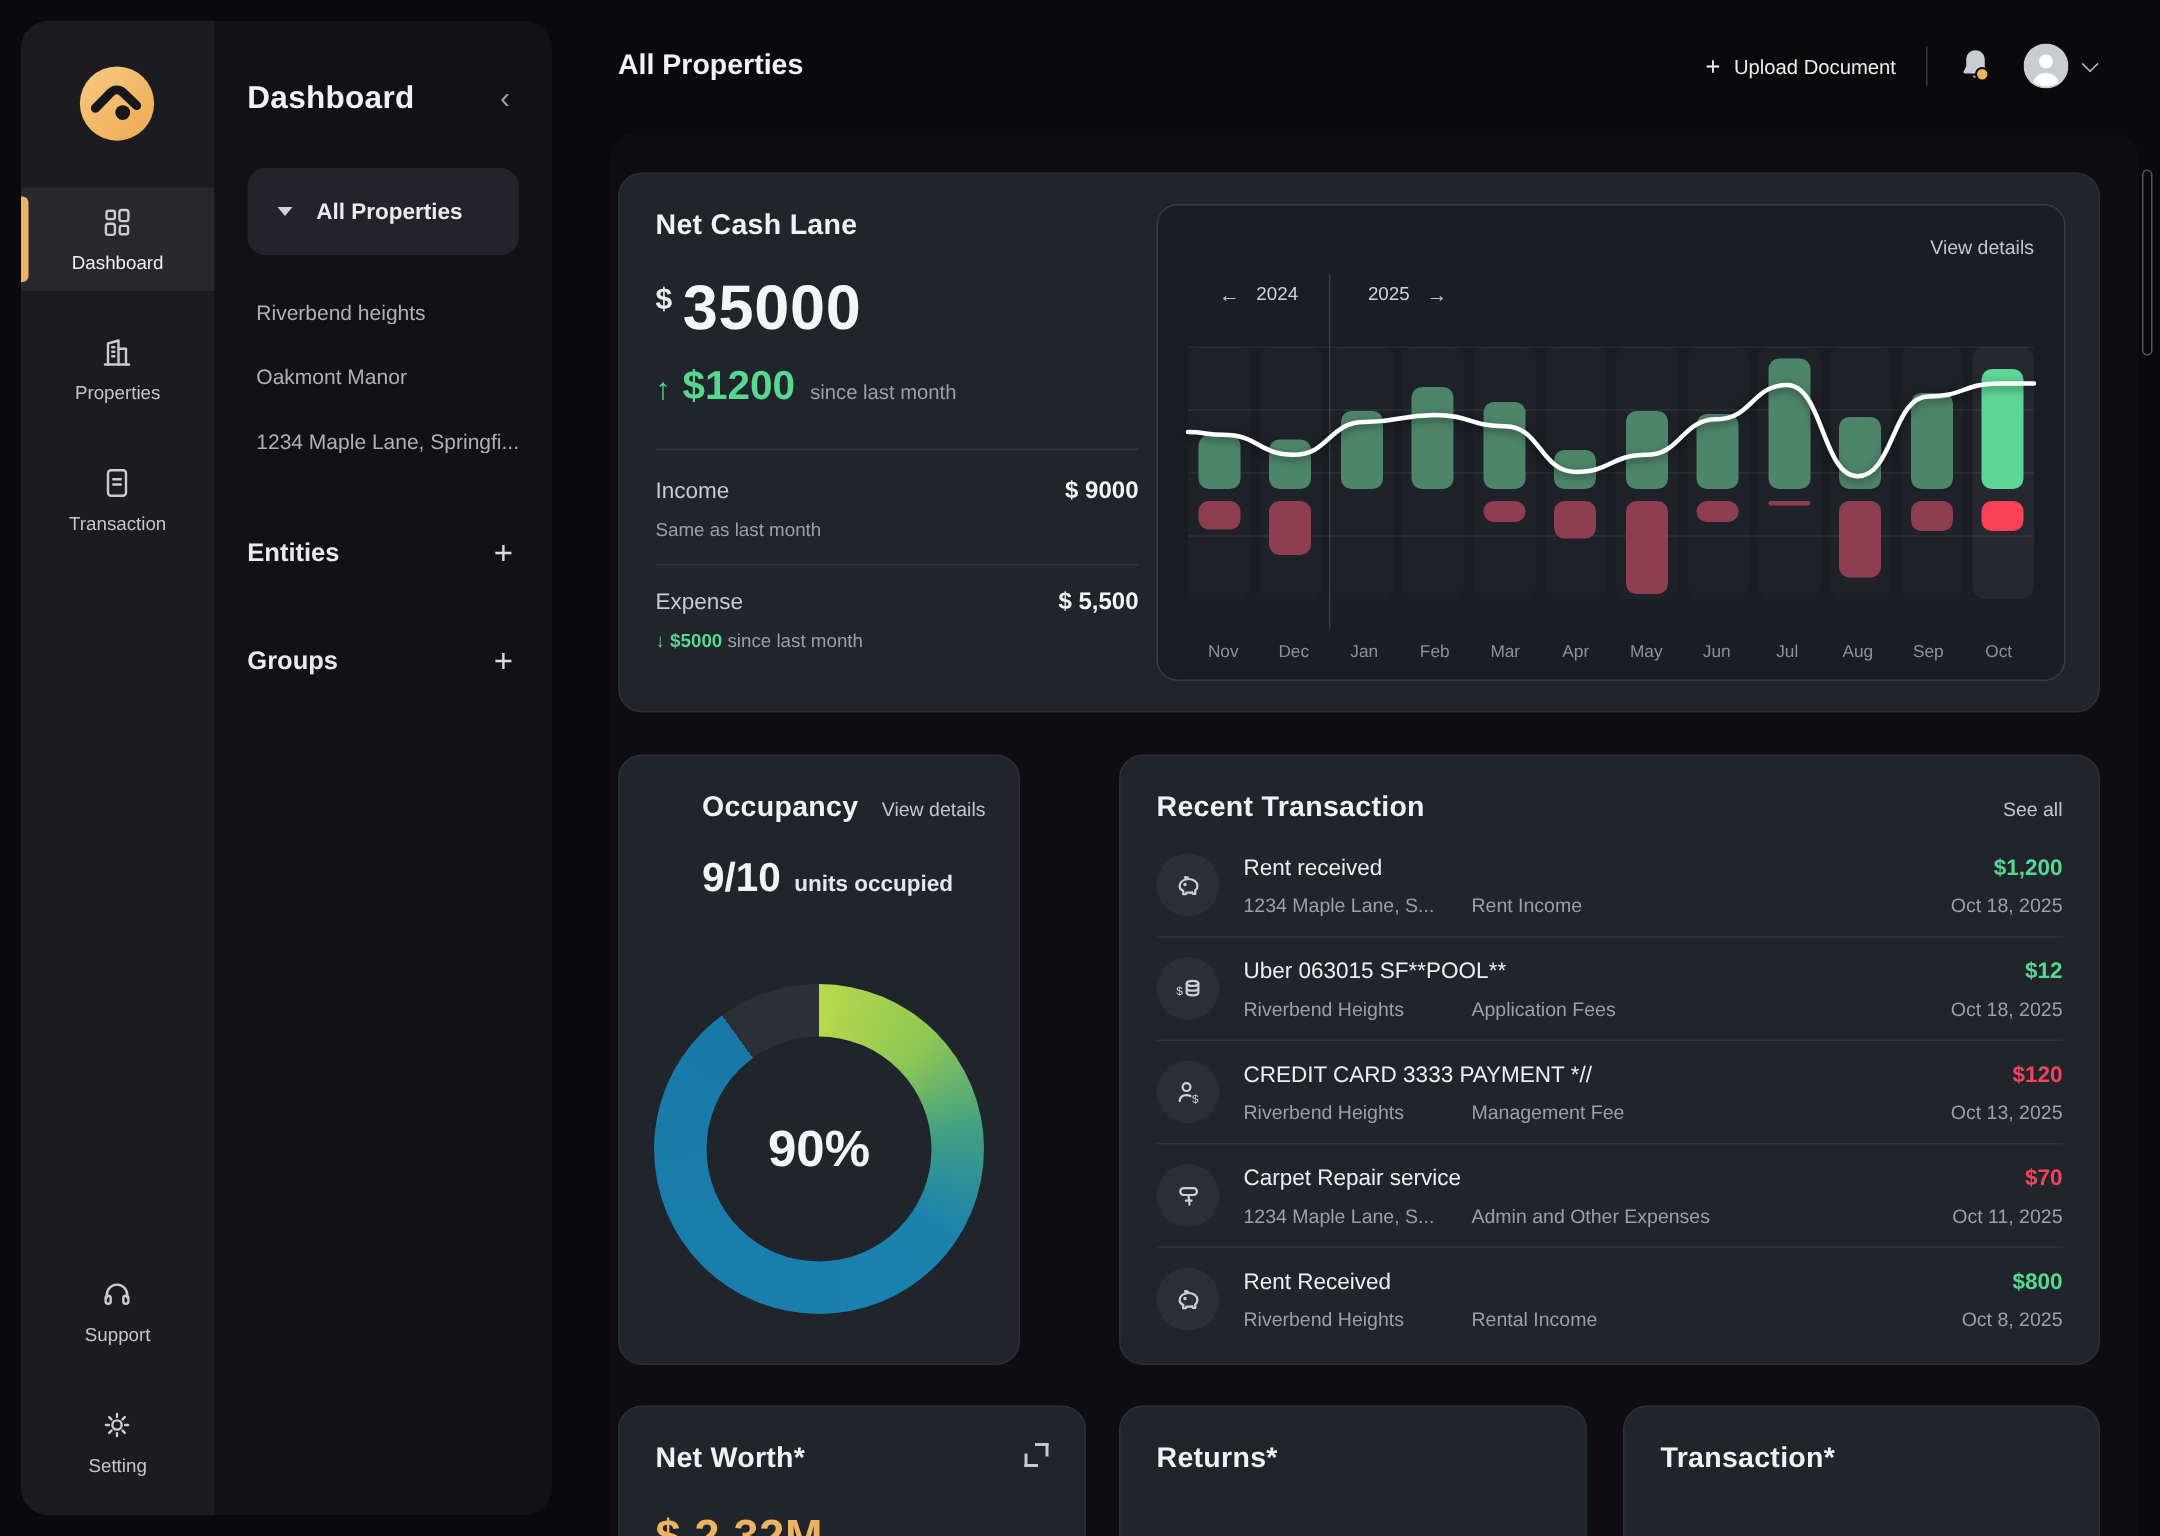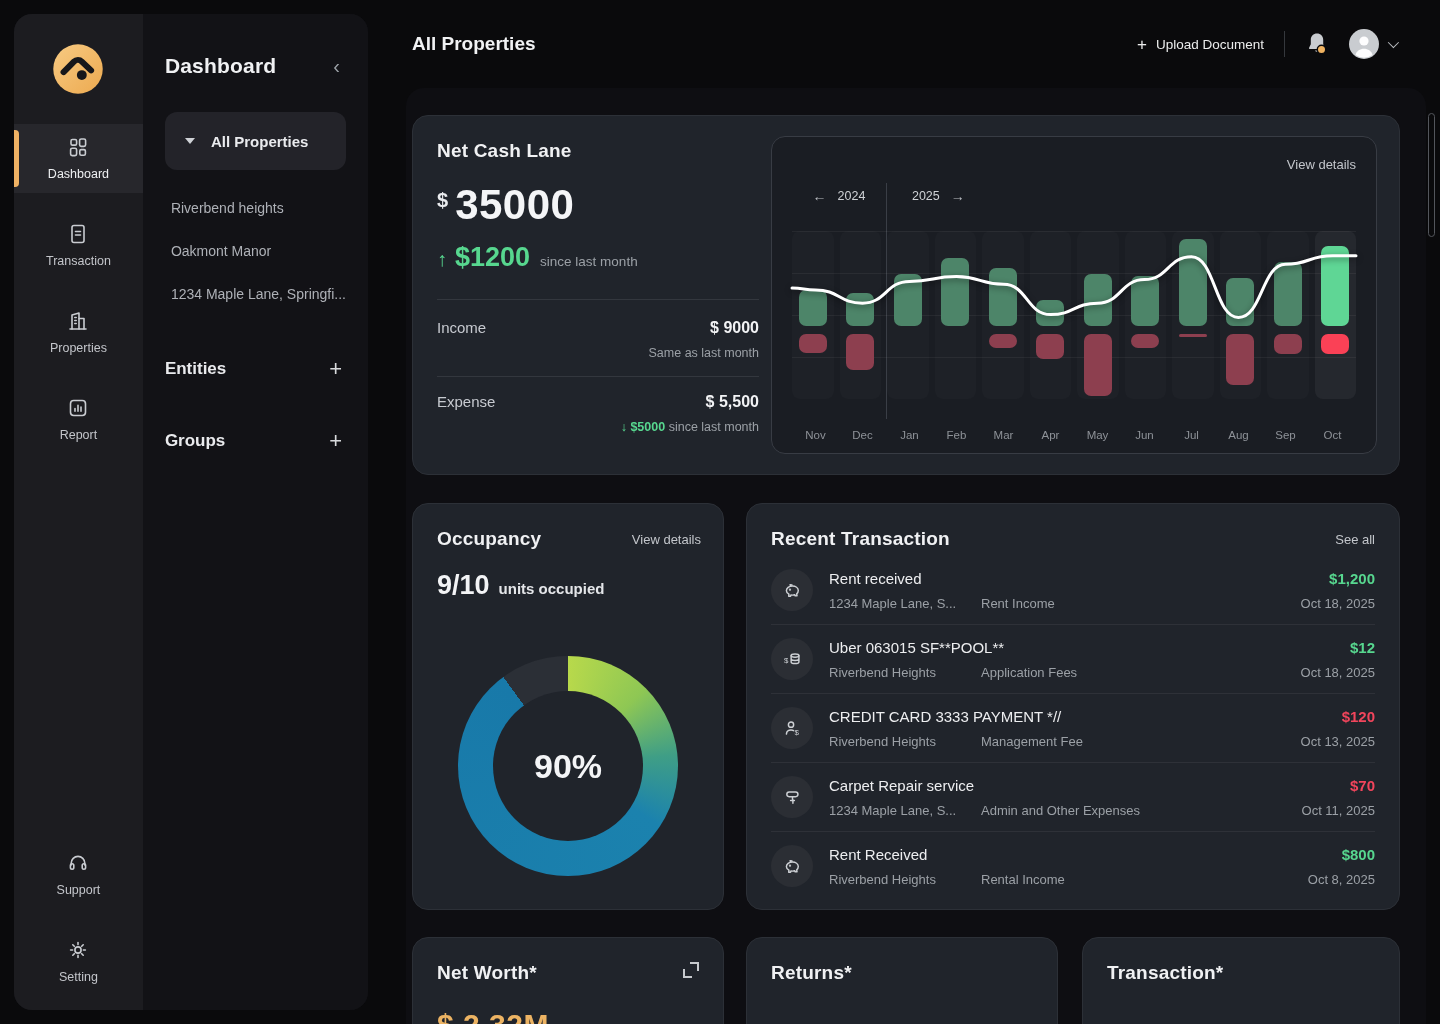--- a/index.html
+++ b/index.html
@@ -50,41 +50,41 @@
   .upload-btn { display:flex; align-items:center; gap:9px; font-size:13.5px; color:#eceded; cursor:pointer; }
   .plus-glyph { font-size:17px; font-weight:400; line-height:1; }
   .vdivider { width:1px; height:26px; background:#35383d; }
   .bell-wrap { position:relative; width:24px; height:26px; cursor:pointer; }
   .avatar-wrap { display:flex; align-items:center; gap:9px; cursor:pointer; }
   .chev-down { width:8px; height:8px; border-right:1.6px solid #b9bcc1; border-bottom:1.6px solid #b9bcc1;
     transform:rotate(45deg) translateY(-2px); }
   
   .card { position:absolute; background:#20242b; border:1px solid #2c3037; border-radius:16px; }
   .card-cashflow { left:22px; top:115px; width:988px; height:360px; }
-  .card-occupancy { left:22px; top:503px; width:312px; height:407px; }
+  .card-occupancy { left:22px; top:503px; width:268px; height:407px;padding-left:31px; }
   .card-transactions { left:356px; top:503px; width:654px; height:407px; }
   .card-networth { left:22px; top:937px; width:312px; height:120px; }
   .card-returns { left:356px; top:937px; width:312px; height:120px; }
   .card-outstandings { left:692px; top:937px; width:318px; height:120px; }
   .card-title { font-size:19px; font-weight:700; color:#f0f1f3; letter-spacing:.2px; }
   .link-muted { font-size:13px; color:#c3c6cb; cursor:pointer; }
   
   .cf-info { position:absolute; left:24px; top:24px; width:322px; }
   .cf-value-row { margin-top:22px; display:flex; align-items:flex-start; gap:7px; }
   .cf-currency { font-size:20px; font-weight:600; margin-top:5px; color:#e9ebee; }
   .cf-value { font-size:42px; font-weight:700; color:#f4f5f7; letter-spacing:.5px; line-height:1; }
   .cf-delta-row { margin-top:16px; display:flex; align-items:baseline; gap:8px; }
   .cf-delta-arrow { font-size:20px; font-weight:700; }
   .cf-delta { font-size:27px; font-weight:700; }
   .cf-delta-suffix { font-size:13.5px; color:#9ba0a6; margin-left:2px; }
   .cf-divider { border:none; border-top:1px solid #33373e; margin-top:26px; }
   .cf-line { margin-top:19px; display:flex; justify-content:space-between; align-items:baseline; }
   .cf-line-label { font-size:15px; color:#c7cad0; }
   .cf-line-value { font-size:16px; font-weight:700; color:#f2f3f5; }
-  .cf-note { margin-top:9px; text-align:right; font-size:12.5px; color:#9ba0a6; }
+  .cf-note { margin-top:9px; font-size:12.5px; color:#9ba0a6; }
   .cf-note .green { font-weight:600; }
   
   .chartpanel { position:absolute; left:358px; right:22px; top:20px; bottom:20px;
     background:#1a1d23; border:1px solid #383c44; border-radius:14px; overflow:hidden; }
   .view-details { position:absolute; top:20px; right:20px; }
   .years { position:absolute; top:52px; left:20px; right:20px; display:flex; align-items:center;
     font-size:12.5px; color:#cfd2d6; }
   .y-left { width:16.66%; display:flex; justify-content:center; gap:11px; align-items:center; }
   .y-right { display:flex; gap:11px; align-items:flex-start; margin-left:26px; }
   .y-arrow { color:#bcbfc4; font-size:14px; cursor:pointer; line-height:1; }
@@ -167,45 +167,36 @@
             <rect x="13.6" y="4" width="6" height="7.4" rx="1.6"></rect>
             <rect x="4.6" y="13.2" width="6" height="7.4" rx="1.6"></rect>
             <rect x="13.8" y="14.6" width="5.6" height="5.6" rx="1.4"></rect>
           </svg>
       </span>
       <span>Dashboard</span>
     </div>
     <div class="nav-item">
       <span class="nav-icon">
         <svg viewBox="0 0 24 24">
-            <rect x="6" y="3.5" width="12" height="17" rx="2"></rect>
-            <path d="M9.5 9.5h5M9.5 13h5"></path>
-          </svg>
-      </span>
-      <span>Transaction</span>
-    </div>
-    <div class="nav-item">
-      <span class="nav-icon">
-        <svg viewBox="0 0 24 24">
             <path d="M6 20V6l7-2v16"></path>
             <path d="M13 9.5h5v10.5"></path>
             <path d="M4 20h16"></path>
             <path d="M8.8 8.5h1.4M8.8 11.5h1.4M8.8 14.5h1.4"></path>
           </svg>
       </span>
       <span>Properties</span>
     </div>
     <div class="nav-item">
       <span class="nav-icon">
         <svg viewBox="0 0 24 24">
-            <rect x="4.5" y="4.5" width="15" height="15" rx="3.2"></rect>
-            <path d="M9 15.2v-2.6M12 15.2V9.2M15 15.2v-4.2"></path>
+            <rect x="6" y="3.5" width="12" height="17" rx="2"></rect>
+            <path d="M9.5 9.5h5M9.5 13h5"></path>
           </svg>
       </span>
-      <span>Report</span>
+      <span>Transaction</span>
     </div>
 
     <div class="rail-spacer"></div>
 
     <div class="rail-bottom">
       <div class="nav-item">
         <span class="nav-icon">
           <svg viewBox="0 0 24 24">
               <path d="M5.2 14v-1.8a6.8 6.8 0 0 1 13.6 0V14"></path>
               <rect x="4.4" y="12.8" width="3.4" height="5.4" rx="1.7"></rect>

